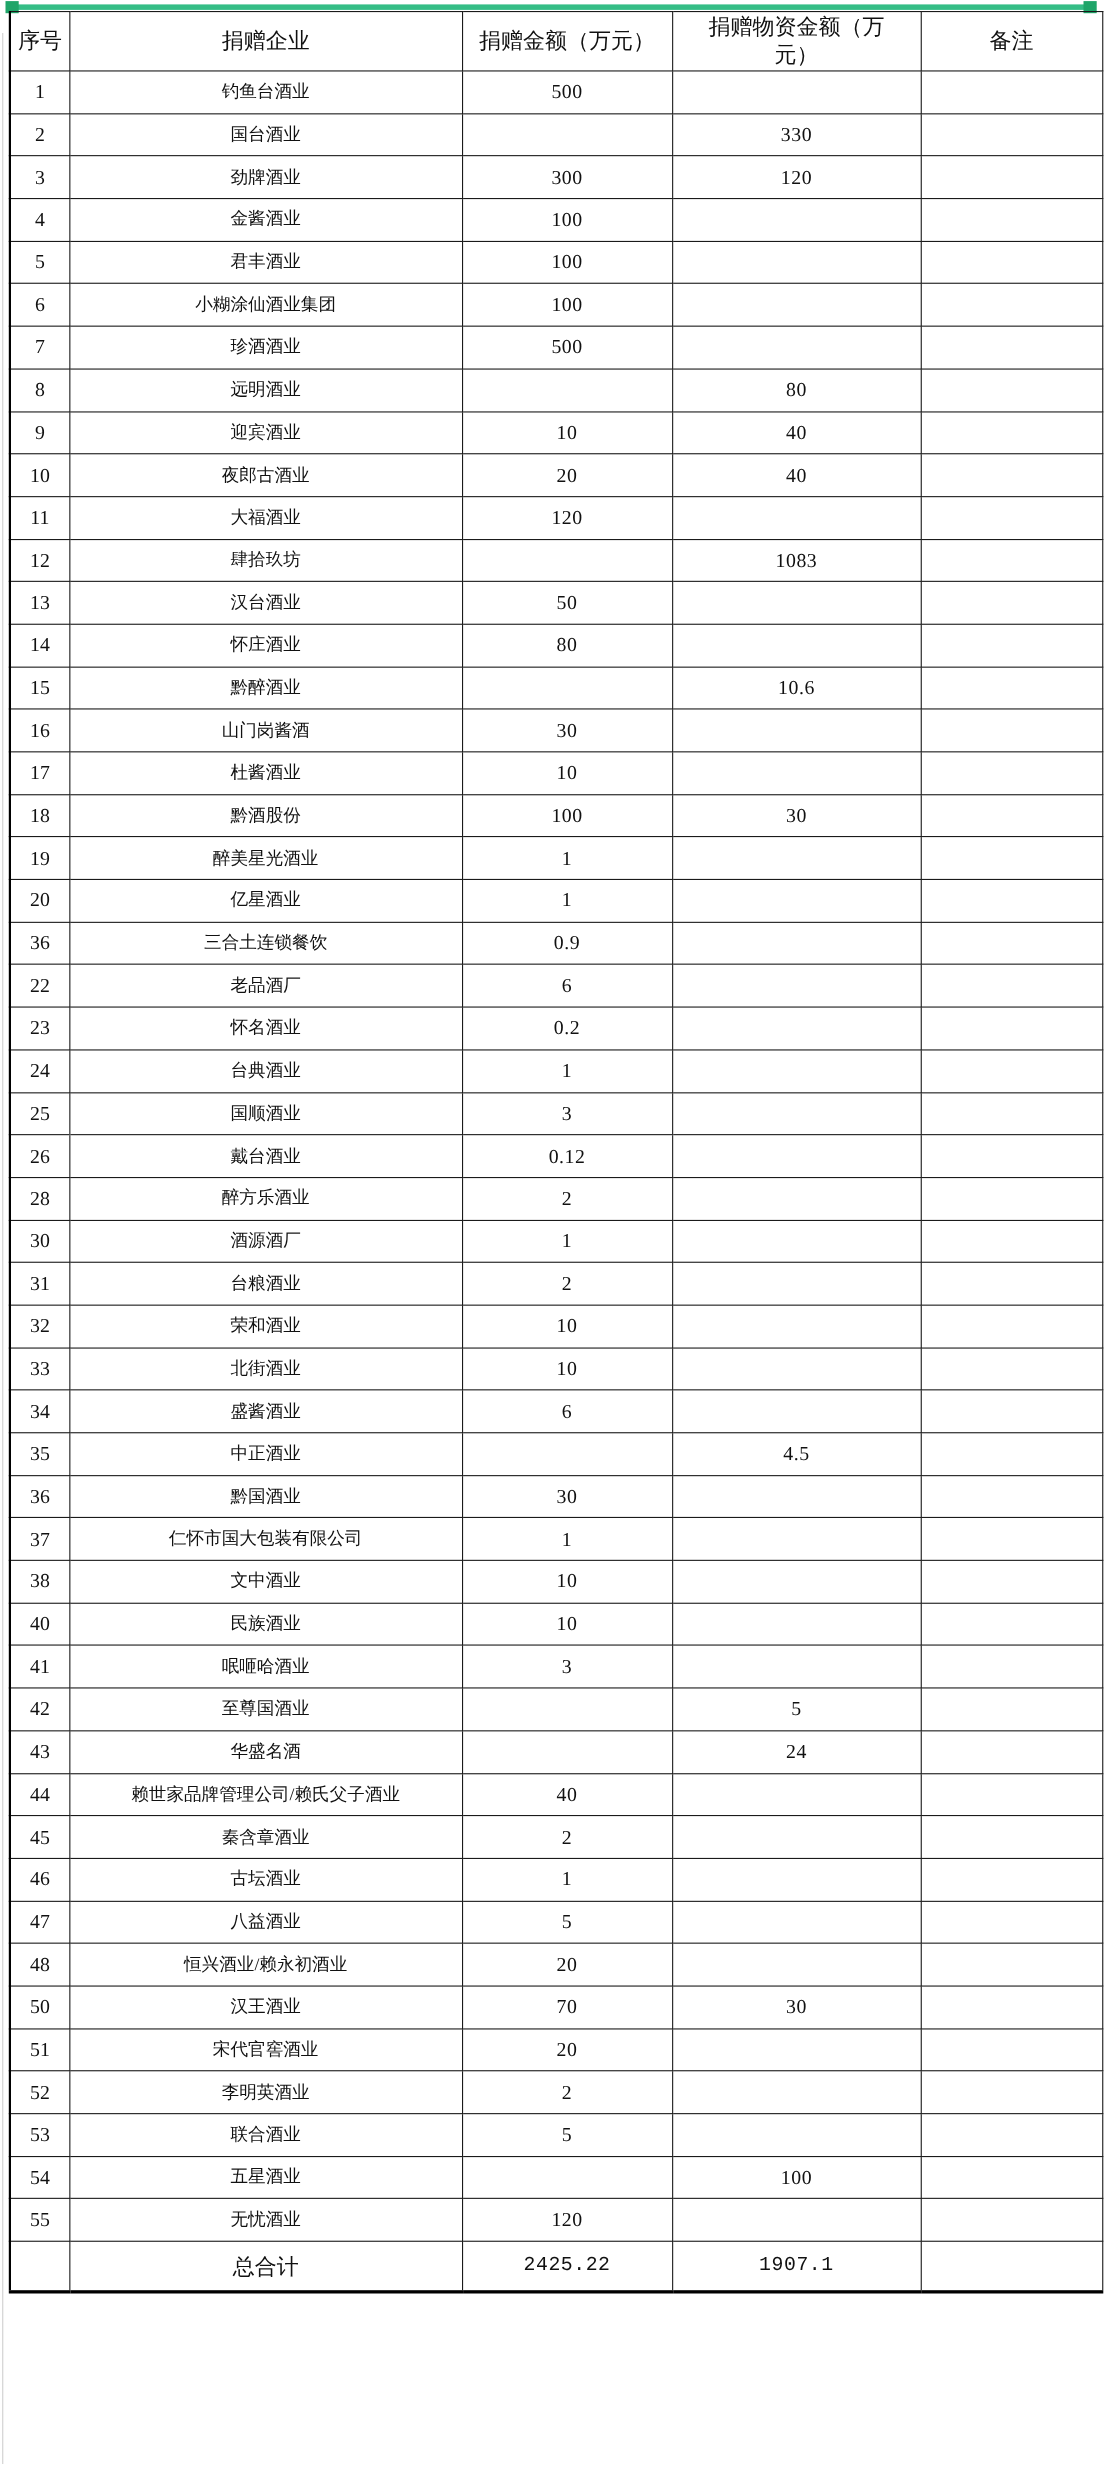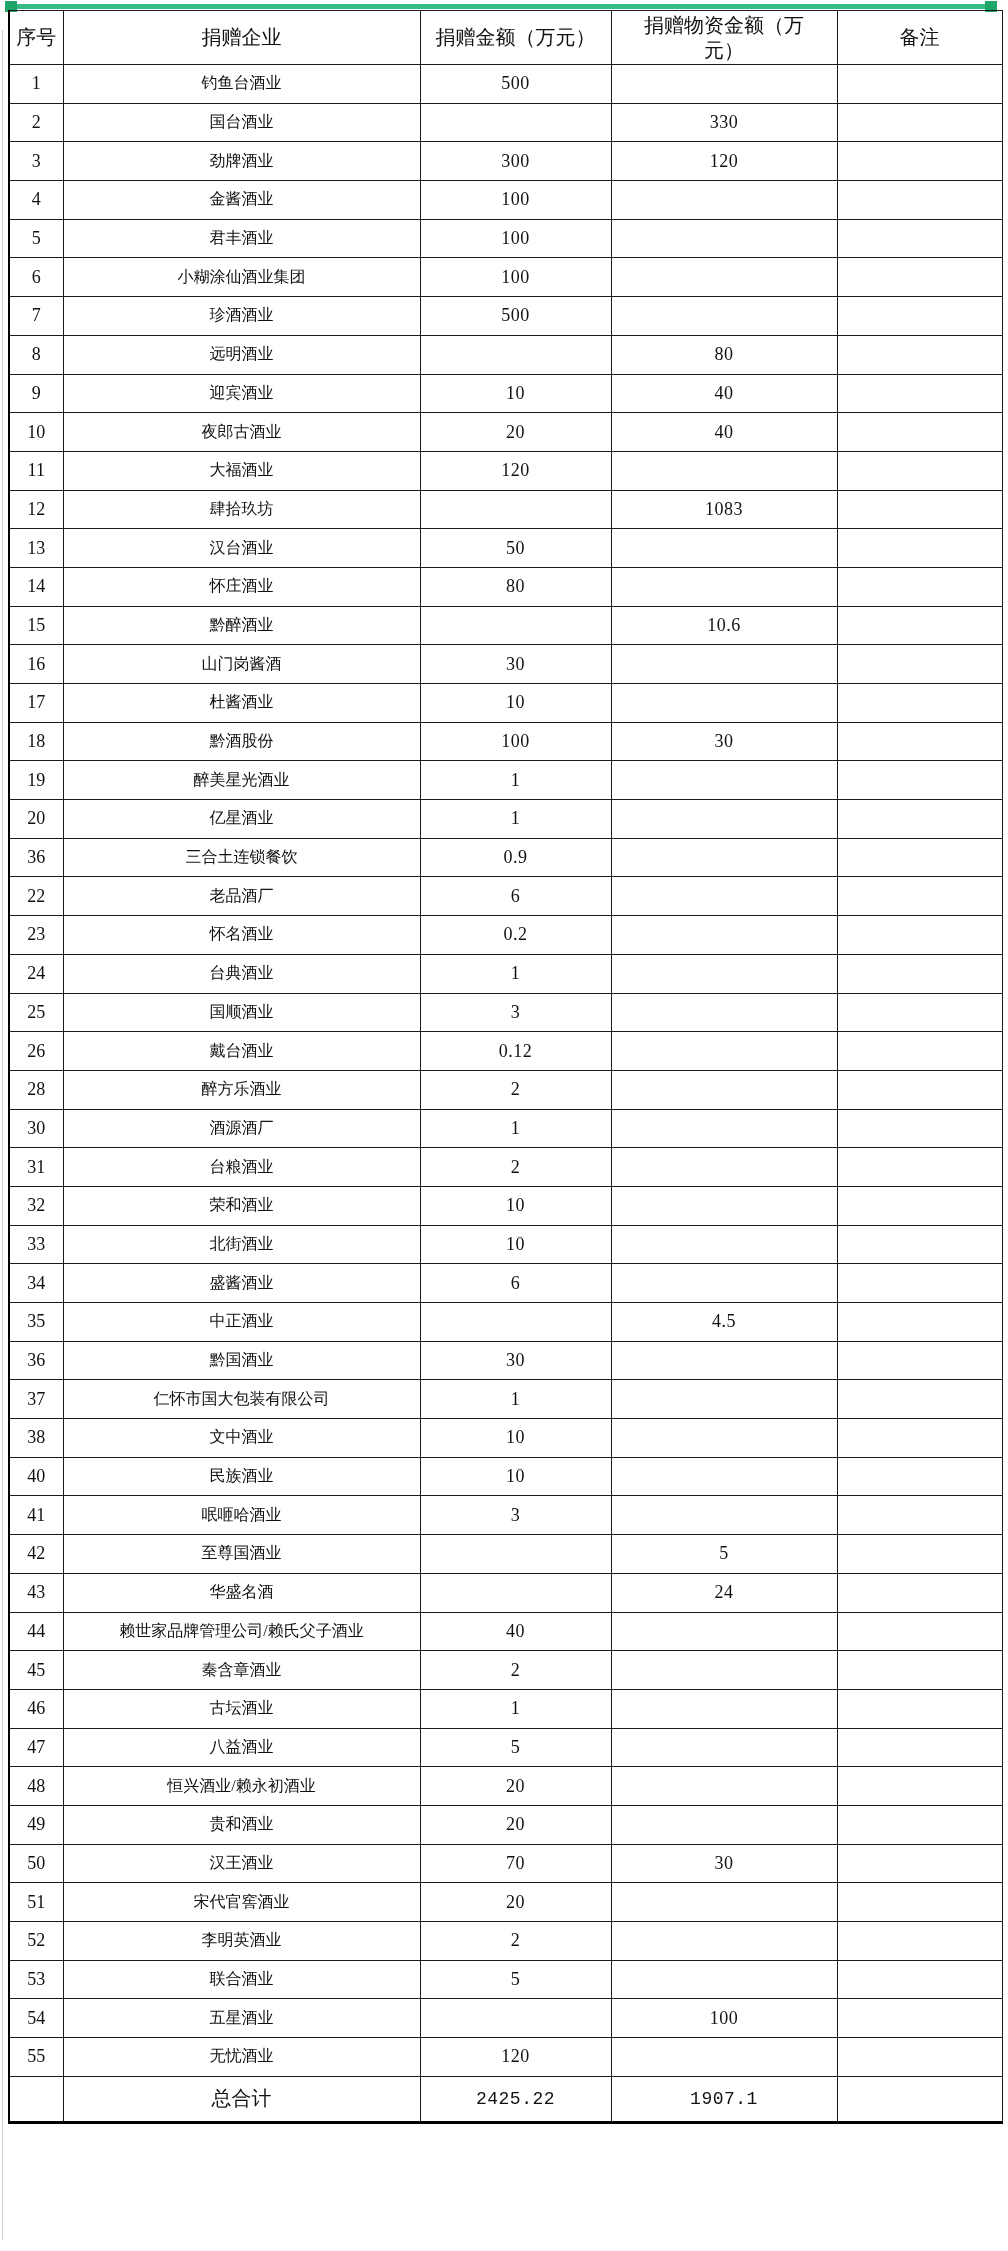--- a/index.html
+++ b/index.html
@@ -397,27 +397,20 @@
     <td class="col-note"></td>
   </tr>
         <tr>
     <td class="col-no">48</td>
     <td class="col-company">恒兴酒业/赖永初酒业</td>
     <td class="col-cash">20</td>
     <td class="col-goods"></td>
     <td class="col-note"></td>
   </tr>
         <tr>
-    <td class="col-no">49</td>
-    <td class="col-company">贵和酒业</td>
-    <td class="col-cash">20</td>
-    <td class="col-goods"></td>
-    <td class="col-note"></td>
-  </tr>
-        <tr>
     <td class="col-no">50</td>
     <td class="col-company">汉王酒业</td>
     <td class="col-cash">70</td>
     <td class="col-goods">30</td>
     <td class="col-note"></td>
   </tr>
         <tr>
     <td class="col-no">51</td>
     <td class="col-company">宋代官窖酒业</td>
     <td class="col-cash">20</td>

